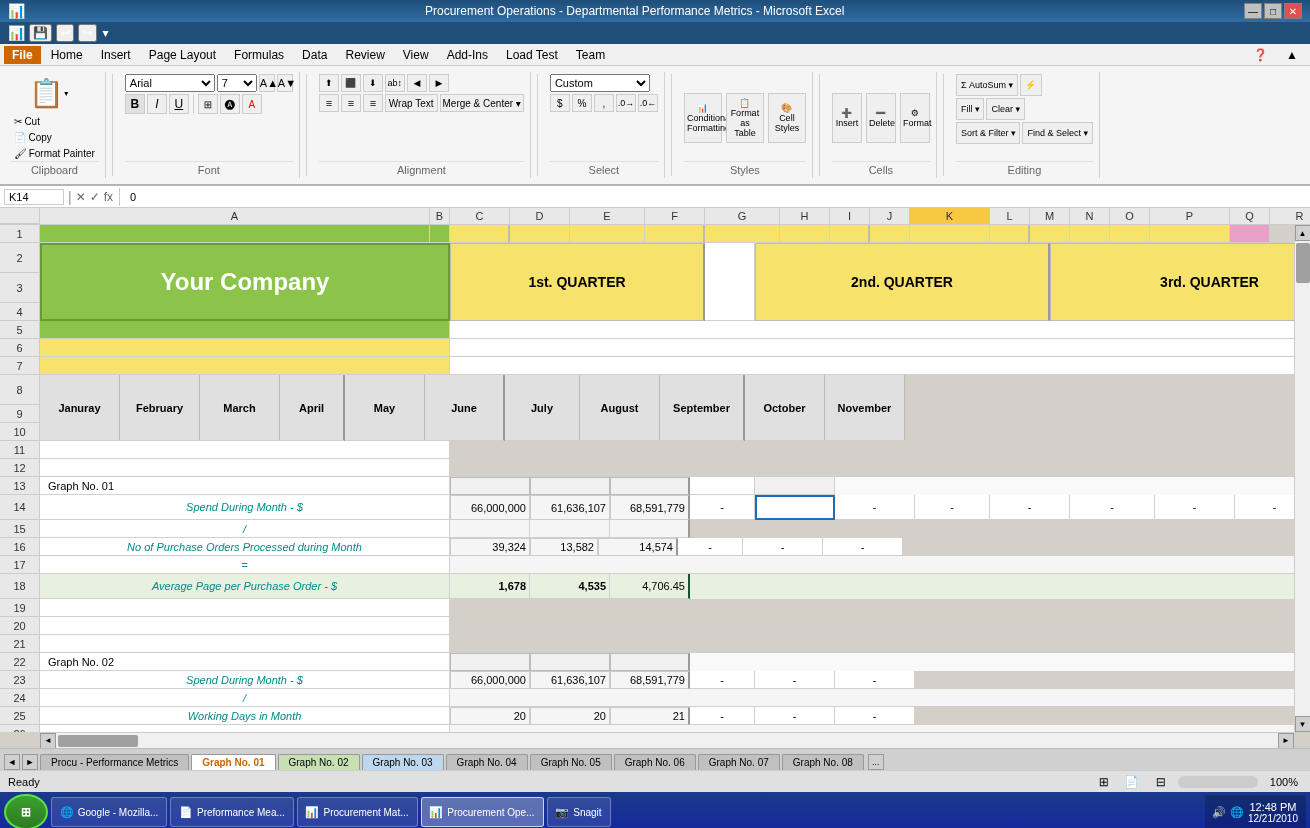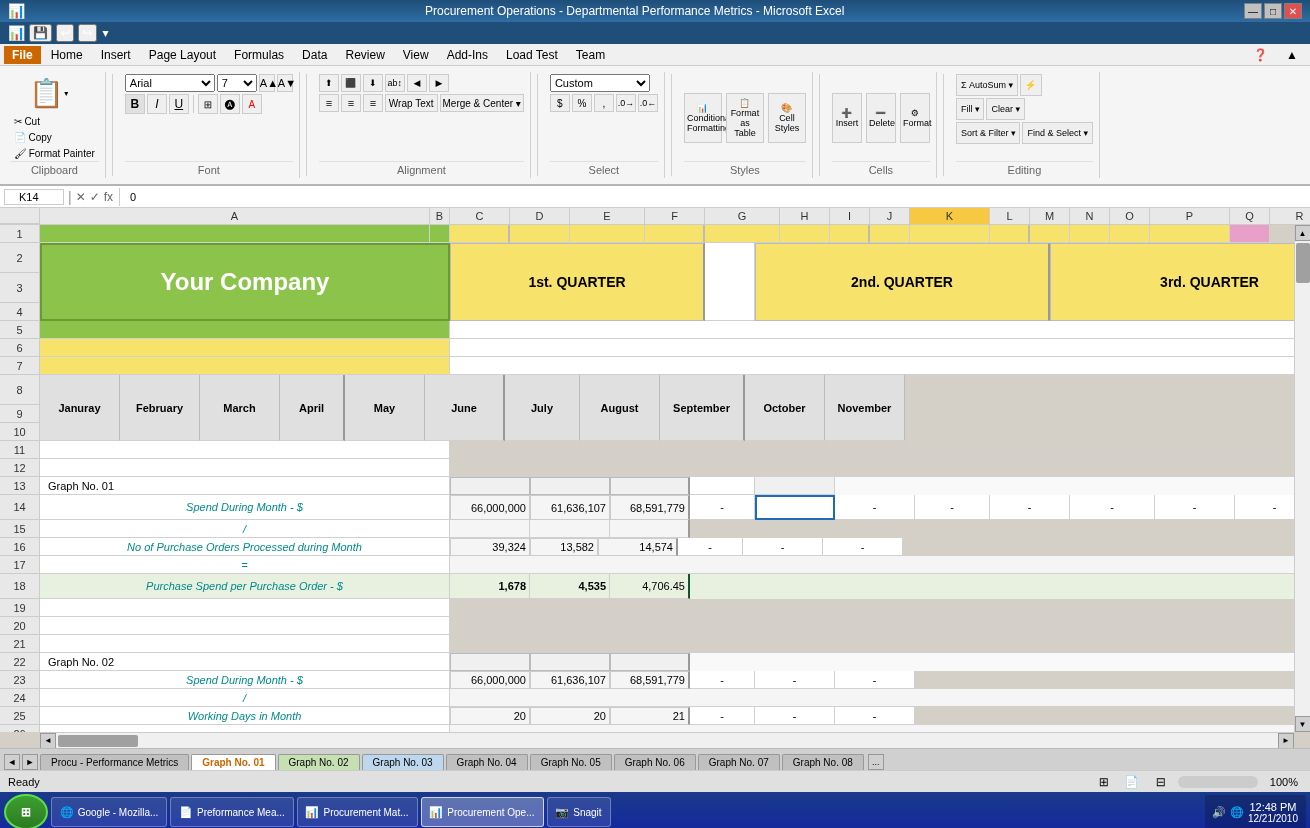--- a/index.html
+++ b/index.html
@@ -401,21 +401,21 @@
           <button style="font-size:9px;height:22px;border:1px solid #ccc;padding:1px 4px;">Find &amp; Select ▾</button>
         </div>
       </div>
       <div class="ribbon-group-label">Editing</div>
     </div>
 
   </div>
 </div>
 
 <div id="formula-bar">
-  <input id="cell-ref" type="text" value="K14" style="width: 60px; border: 1px solid rgb(204, 204, 204); padding: 1px 14px; font-size: 11px; font-family: Arial;">
+  <input id="cell-ref" type="text" value="K14" style="width: 60px; border: 1px solid rgb(204, 204, 204); padding: 1px 4px; font-size: 11px; font-family: Arial;">
   <span style="color:#999;font-size:14px;">|</span>
   <span style="font-size:12px;cursor:pointer;color:#666;">✕</span>
   <span style="font-size:12px;cursor:pointer;color:#666;">✓</span>
   <span style="font-size:12px;cursor:pointer;color:#666;">fx</span>
   <div id="formula-divider"></div>
   <input type="text" value="0" style="flex: 1 1 0%; border: none; padding: 1px 4px; font-size: 11px; font-family: Arial; outline: none;">
 </div>
 
 <div id="spreadsheet-area" style="display:flex;flex-direction:column;flex:1;overflow:hidden;height:540px;">
 
@@ -662,21 +662,21 @@
 
         <div style="display:flex;height:18px;">
           <div class="cell cyan-text" style="width:410px;justify-content:center;">
             <span>=</span>
           </div>
           <div style="flex:1;background:#f5f5f5;border-bottom:1px solid #d0d0d0;"></div>
         </div>
 
         <div style="display:flex;height:25px;background:#e8f0e0;">
           <div class="cell cyan-text" style="width:410px;background:#e8f0e0;">
-            <span>Purchase Spend per Purchase Order - $</span>
+            <span>Average Page per Purchase Order - $</span>
           </div>
           <div class="cell bold-value" style="width:80px;background:#e8f0e0;font-weight:bold;">
             <span>1,678</span>
           </div>
           <div class="cell bold-value" style="width:80px;background:#e8f0e0;font-weight:bold;">
             <span>4,535</span>
           </div>
           <div class="cell bold-value" style="width:80px;background:#e8f0e0;font-weight:normal;border-right:2px solid #14532d;">
             <span>4,706.45</span>
           </div>

